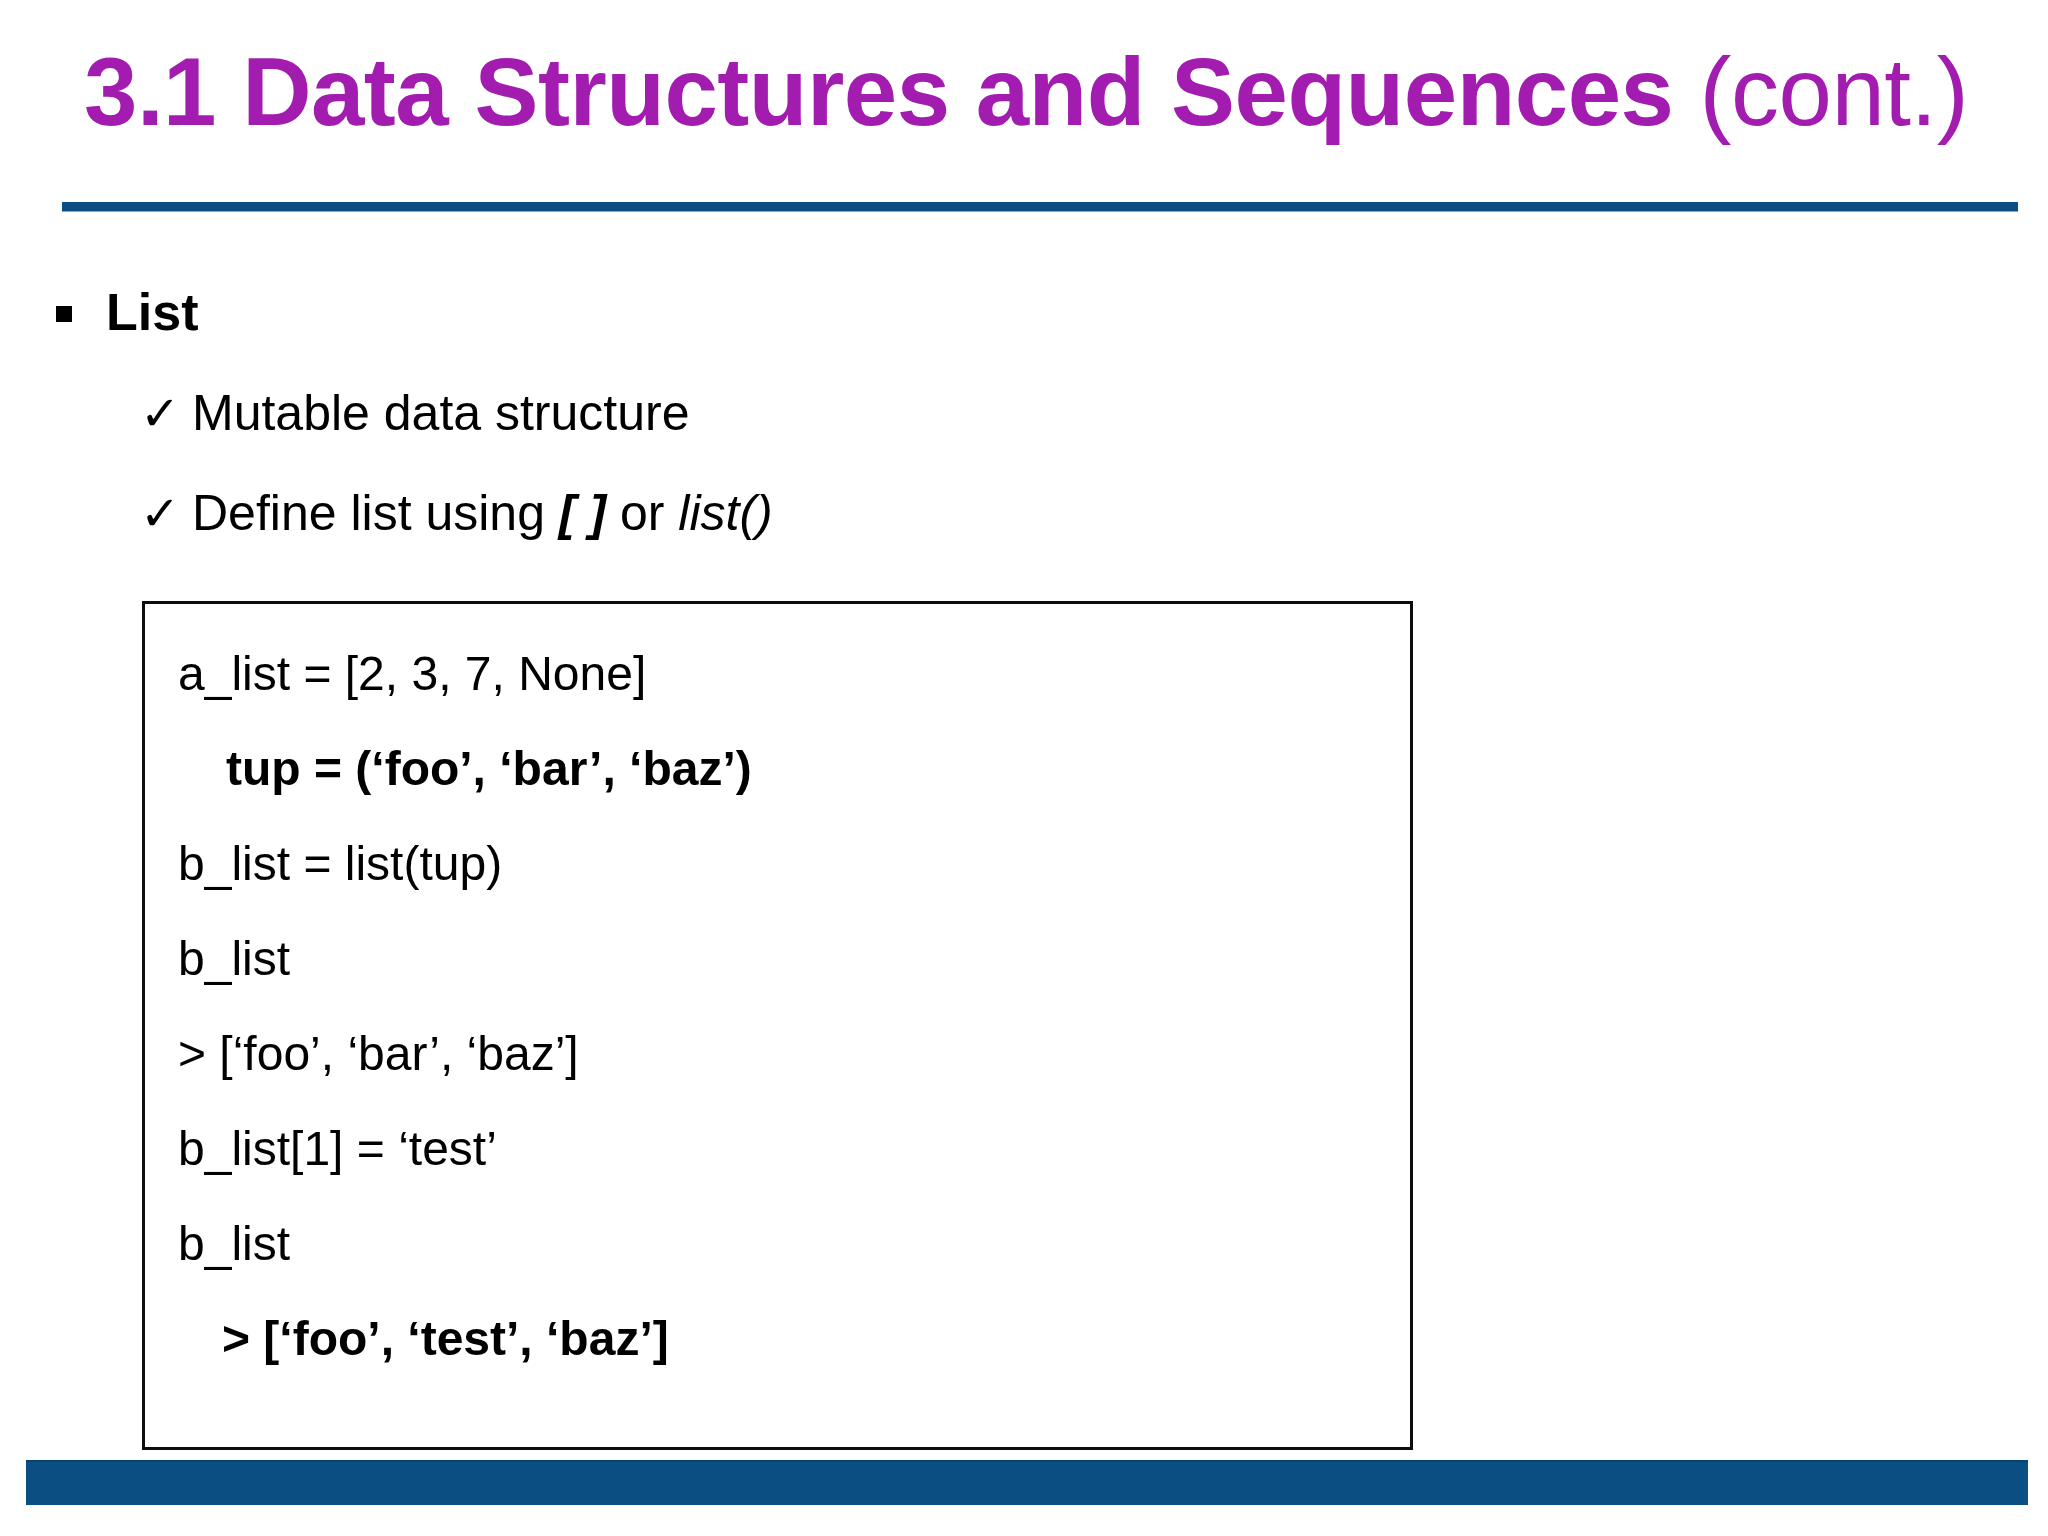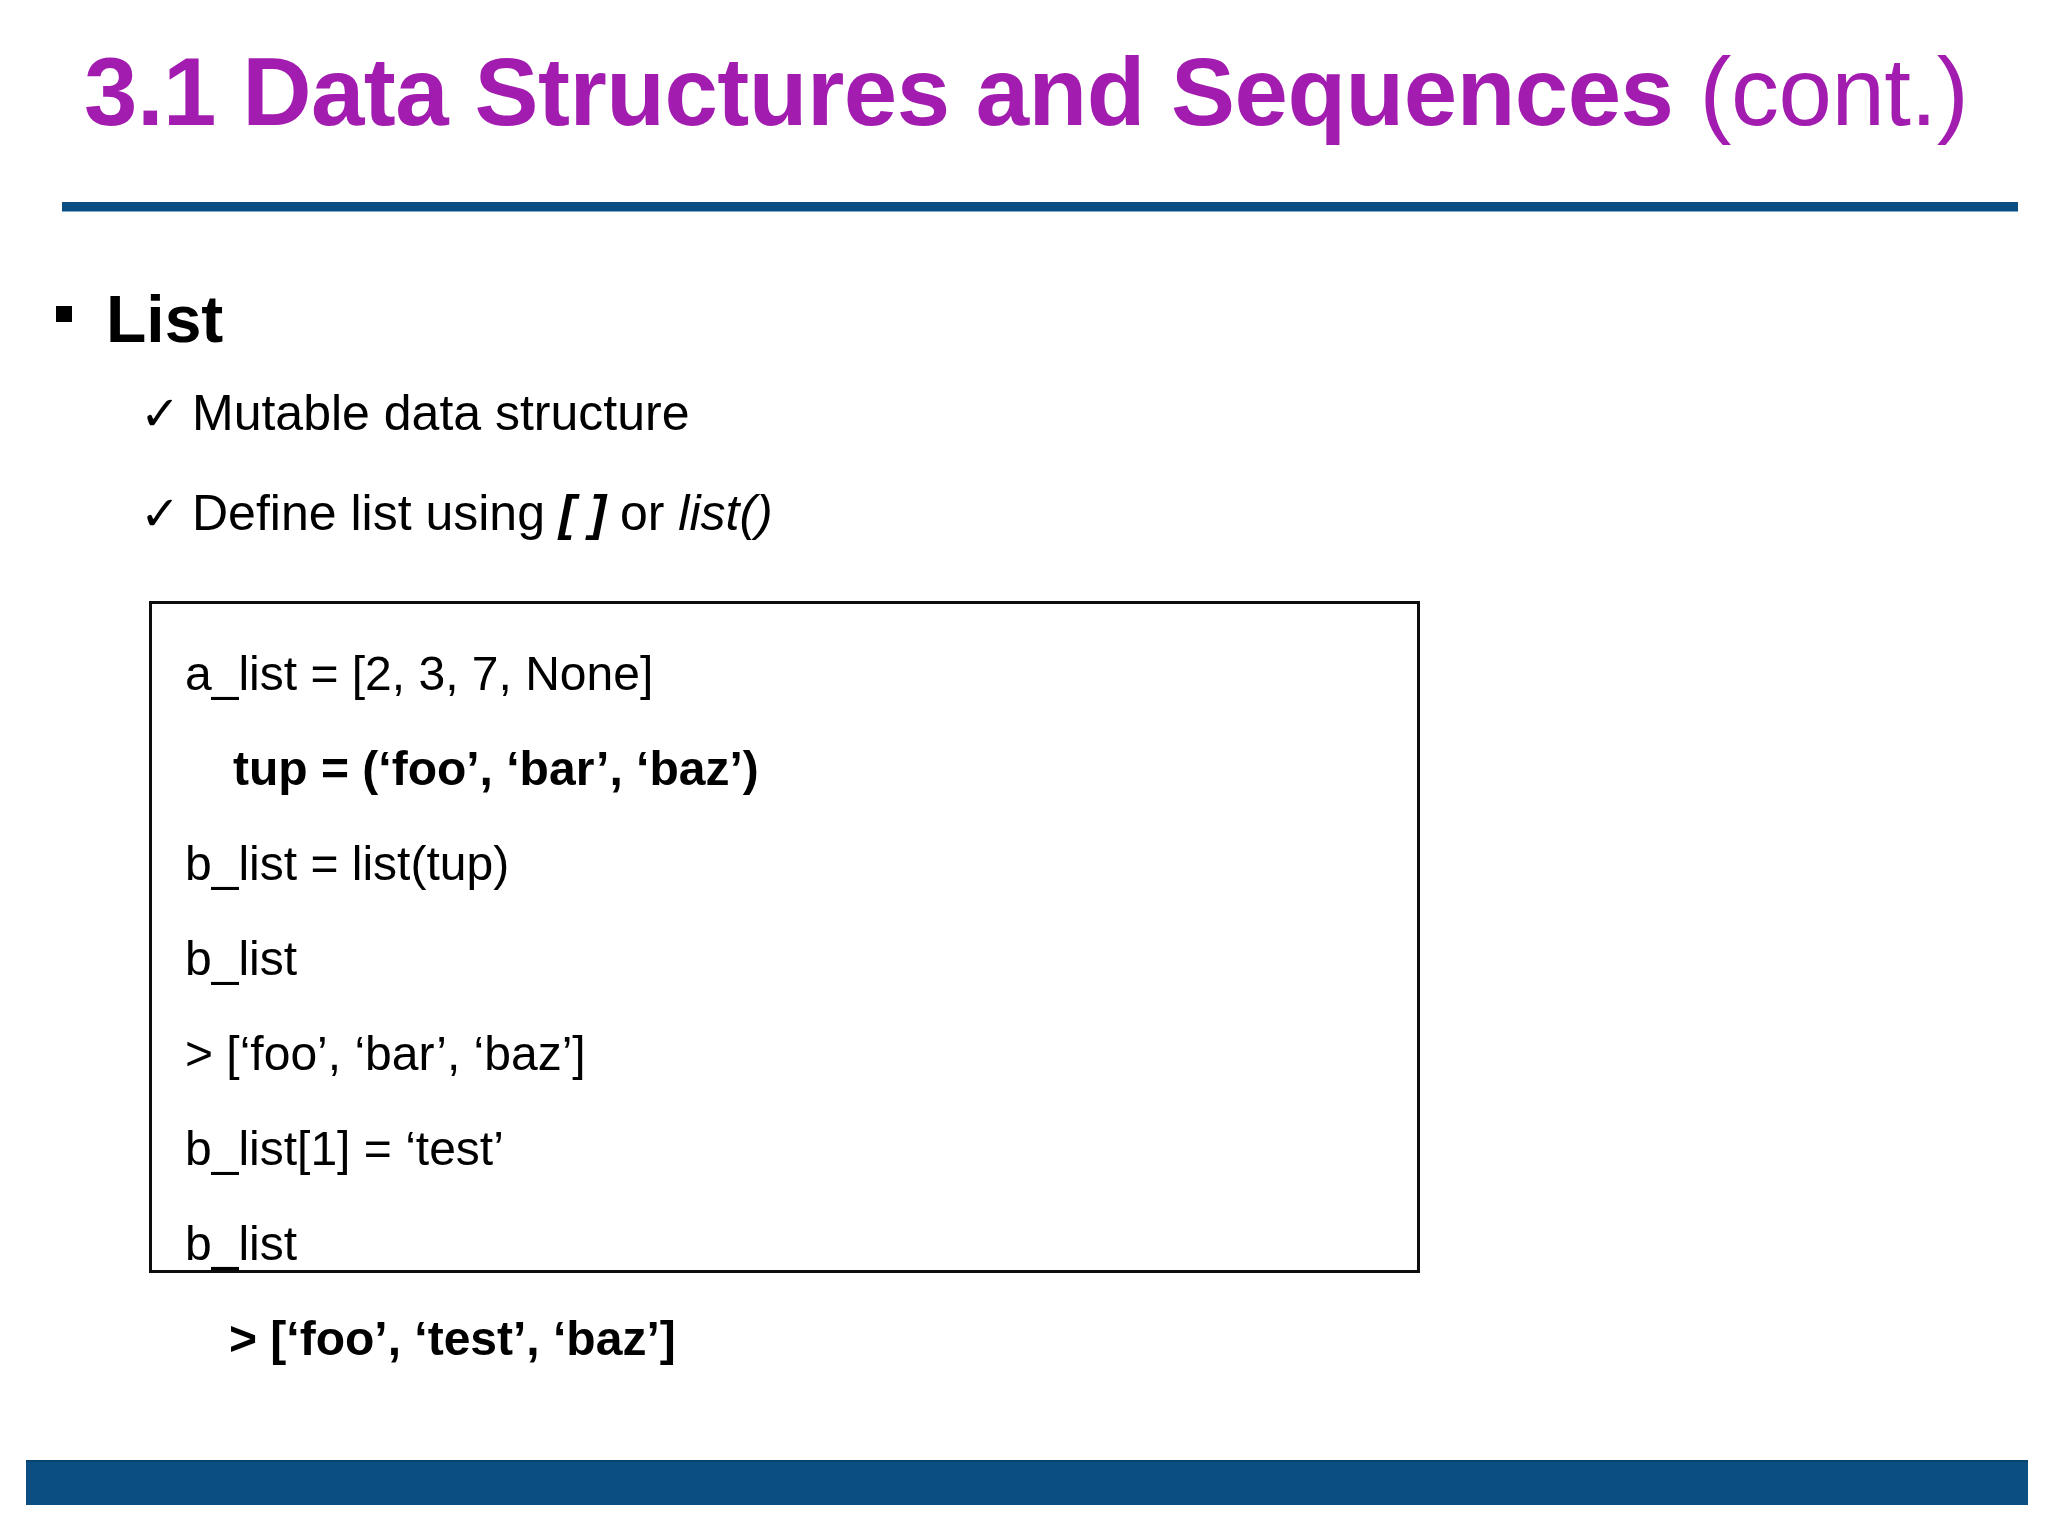--- a/index.html
+++ b/index.html
@@ -49,21 +49,21 @@
     box-shadow: 0 1px 0 0 #7FA8C8;
   }
 
   
   #bullet-level1 {
     position: absolute;
     left: 56px;
     top: 286px;
     display: flex;
     align-items: flex-start;
-    font-size: 66px;
+    font-size: 52px;
     line-height: 1;
     color: #000000;
     font-weight: bold;
   }
   #bullet-level1 .sq {
     display: inline-block;
     width: 16px;
     height: 16px;
     background: #000000;
     margin-top: 20px;
@@ -90,24 +90,24 @@
   }
   #sub-bullet-1 { top: 388px; }
   #sub-bullet-2 { top: 488px; }
 
   .bi { font-style: italic; font-weight: bold; }
   .it { font-style: italic; }
 
   
   #code-box {
     position: absolute;
-    left: 149px;
+    left: 142px;
     top: 601px;
     width: 1271px;
-    height: 672px;
+    height: 849px;
     border: 3px solid #0D0D0D;
     background: #ffffff;
     box-sizing: border-box;
   }
   #code-lines {
     position: absolute;
     left: 33px;
     top: 22px;
     right: 10px;
   }

